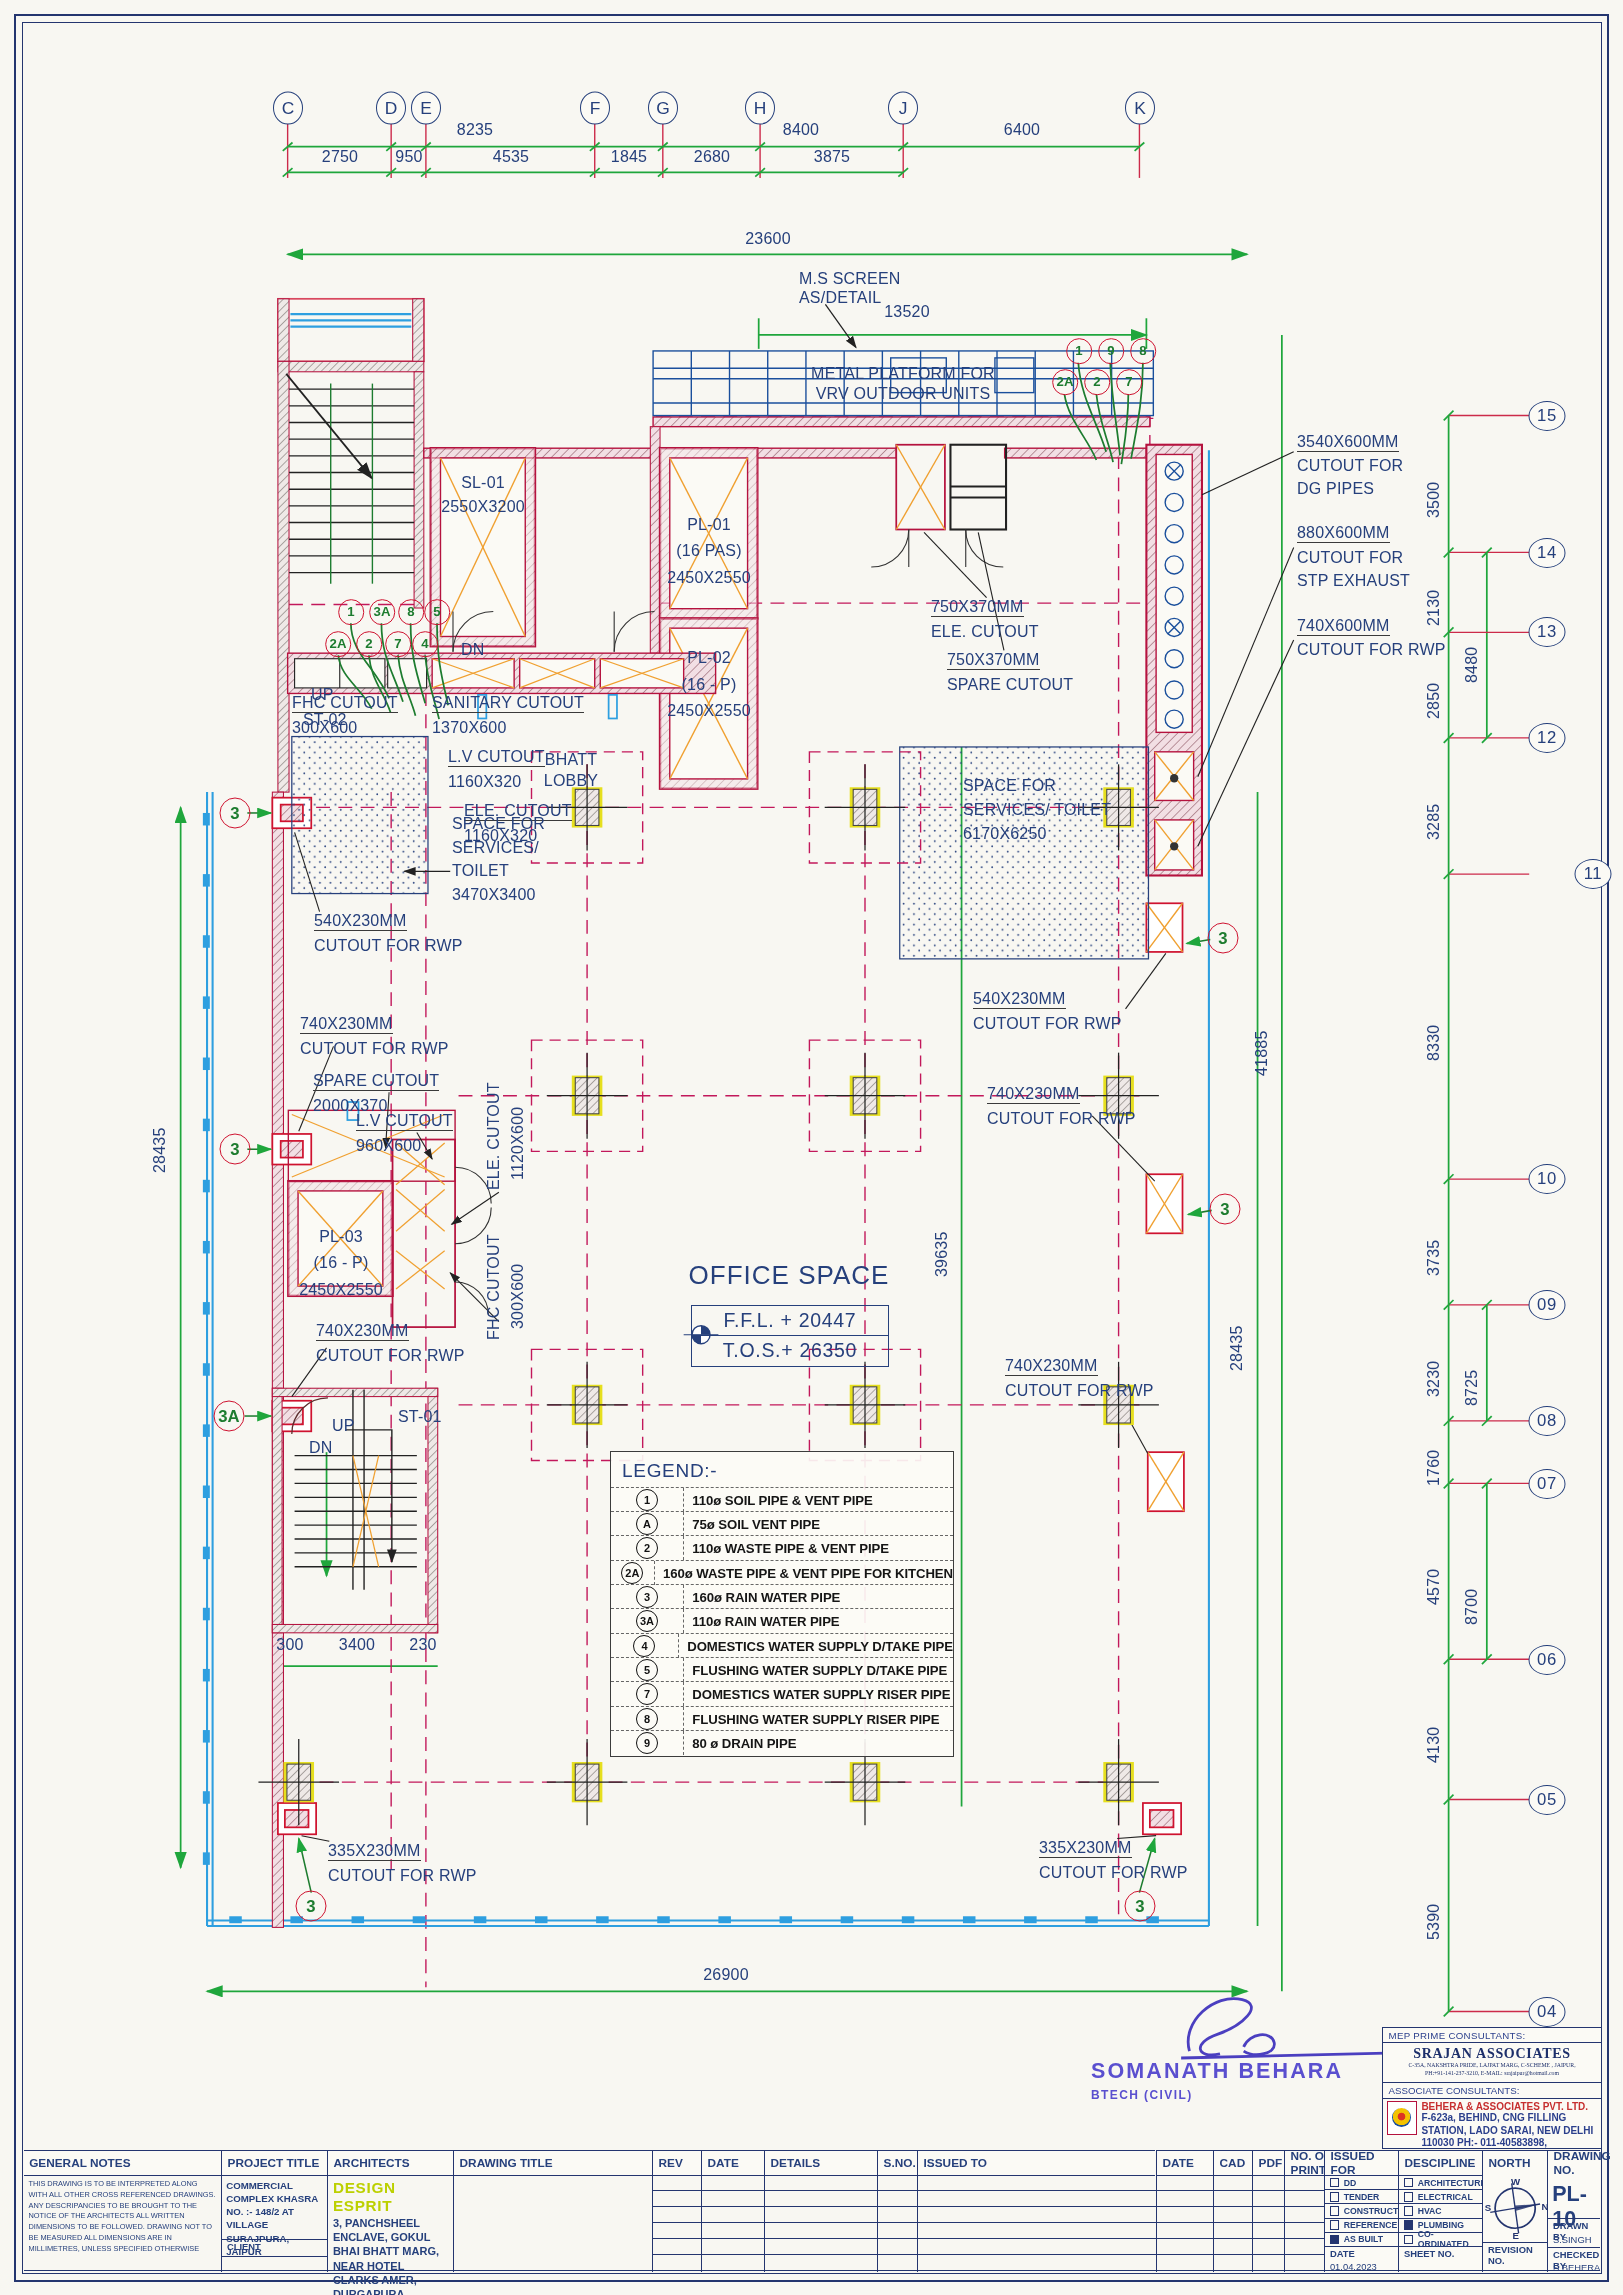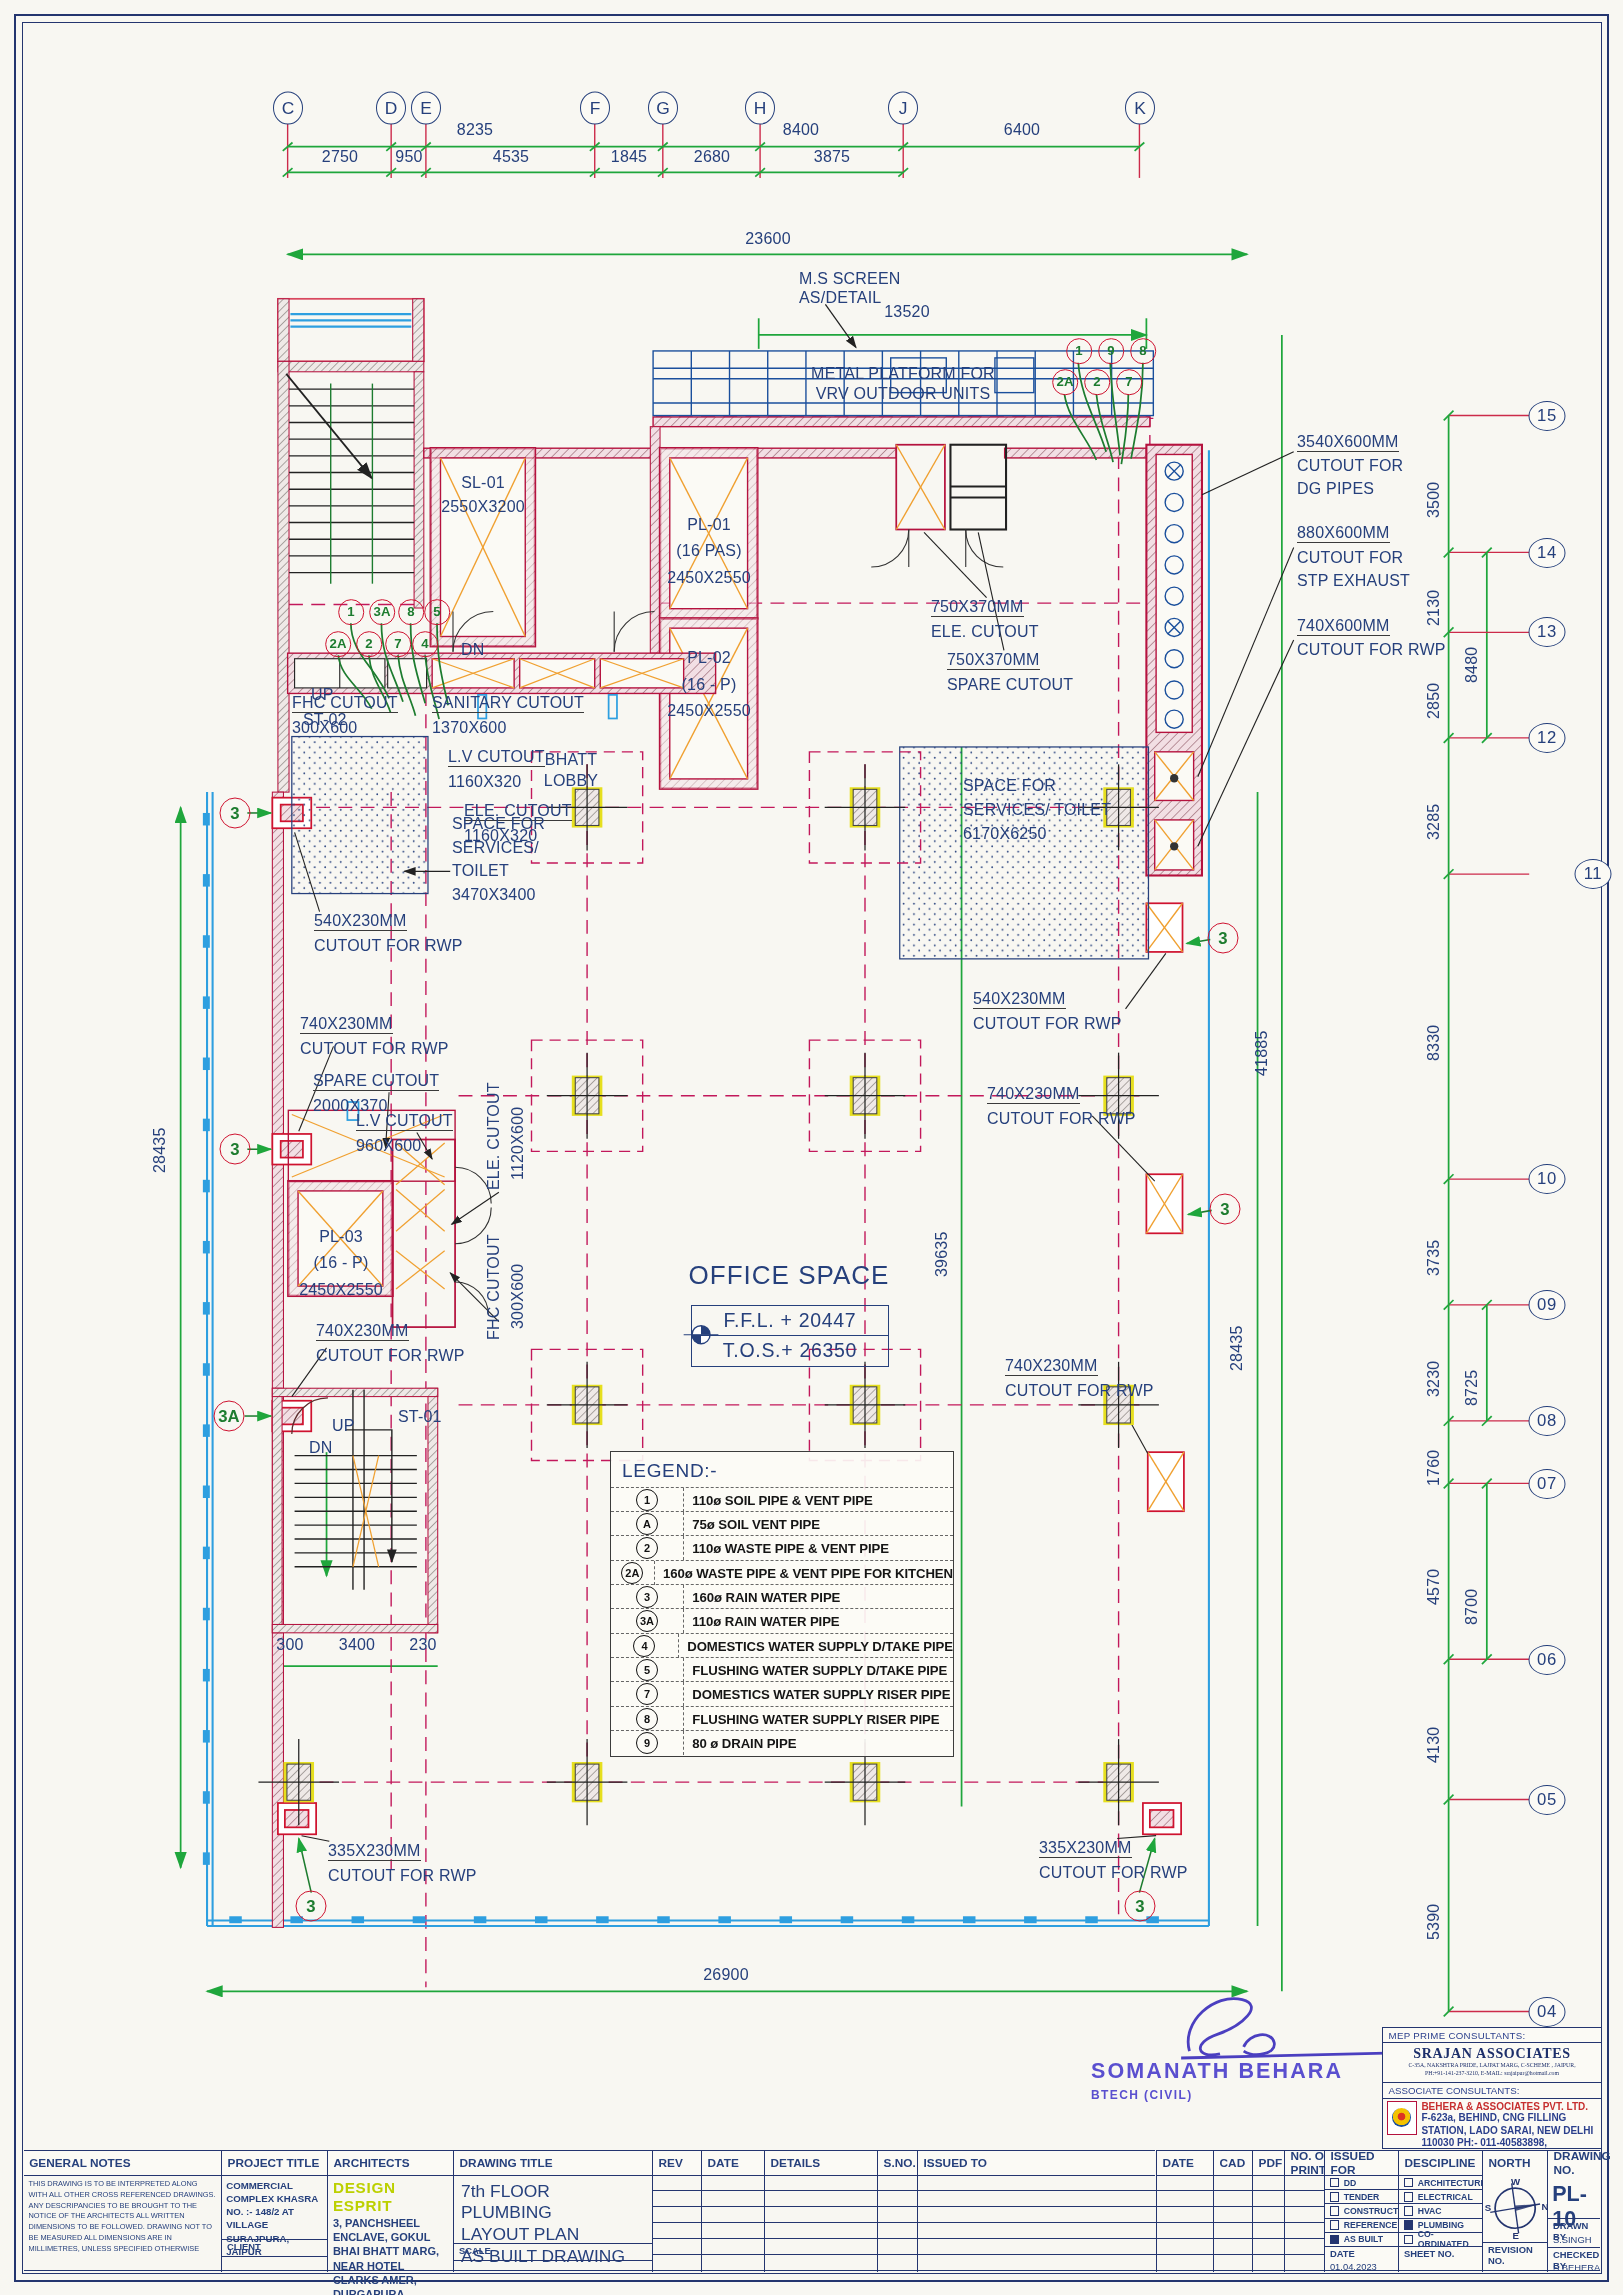--- a/index.html
+++ b/index.html
@@ -857,27 +857,20 @@
   <div class="tbcell notes" style="left:23.6px;top:2175px;width:197px;height:97px;border-left:none;">THIS DRAWING IS TO BE INTERPRETED ALONG WITH ALL OTHER CROSS REFERENCED DRAWINGS. ANY DESCRIPANCIES TO BE BROUGHT TO THE NOTICE OF THE ARCHITECTS ALL WRITTEN DIMENSIONS TO BE FOLLOWED. DRAWING NOT TO BE MEASURED ALL DIMENSIONS ARE IN MILLIMETRES, UNLESS SPECIFIED OTHERWISE</div>
   <div class="tbcell" style="left:221px;top:2175px;width:106px;height:97px;">
     <div style="font-size:9.7px;font-weight:bold;padding:4.2px 4.2px;line-height:1.35;">COMMERCIAL COMPLEX KHASRA NO. :- 148/2 AT VILLAGE SURAJPURA, JAIPUR</div>
     <div class="subhd" style="position:absolute;left:0;right:0;top:64px;">CLIENT</div>
     <div style="position:absolute;left:0;right:0;top:81px;border-top:1.1px solid #24356f;"></div>
   </div>
   <div class="tbcell" style="left:327px;top:2175px;width:126px;height:97px;">
     <div style="color:#bcd000;font-weight:bold;font-size:15.3px;letter-spacing:0.7px;padding:3.5px 4.9px 1.4px;">DESIGN  ESPRIT</div>
     <div style="font-size:11px;font-weight:bold;line-height:1.3;padding:0 4.9px;">3, PANCHSHEEL ENCLAVE, GOKUL BHAI BHATT MARG, NEAR HOTEL CLARKS AMER, DURGAPURA, JAIPUR EMAIL: rajpuri1@gmail.com</div>
   </div>
-  <div class="tbcell" style="left:453px;top:2175px;width:199px;height:97px;">
-    <div style="font-size:17.4px;padding:5.6px 7px 0;">7th FLOOR PLUMBING</div>
-    <div style="font-size:17.4px;padding:1.4px 7px 0;">LAYOUT PLAN</div>
-    <div style="font-size:17.4px;padding:1.4px 7px 0;">AS BUILT DRAWING</div>
-    <div class="subhd" style="position:absolute;left:0;right:0;top:68px;">SCALE</div>
-    <div style="position:absolute;left:0;right:0;top:85px;border-top:1.1px solid #24356f;"></div>
-  </div>
 
   <div class="rowlines" style="left:652px;top:2175px;width:672px;height:97px;"></div>
 
   <div class="tbcell" style="left:1324px;top:2175px;width:74px;height:97px;background:#fbfaf5;">
     <div id="tb-issued">
         <div class="cbrow">
           <span class="cb"></span>
           <span>DD</span>
         </div>
         <div class="cbrow">

